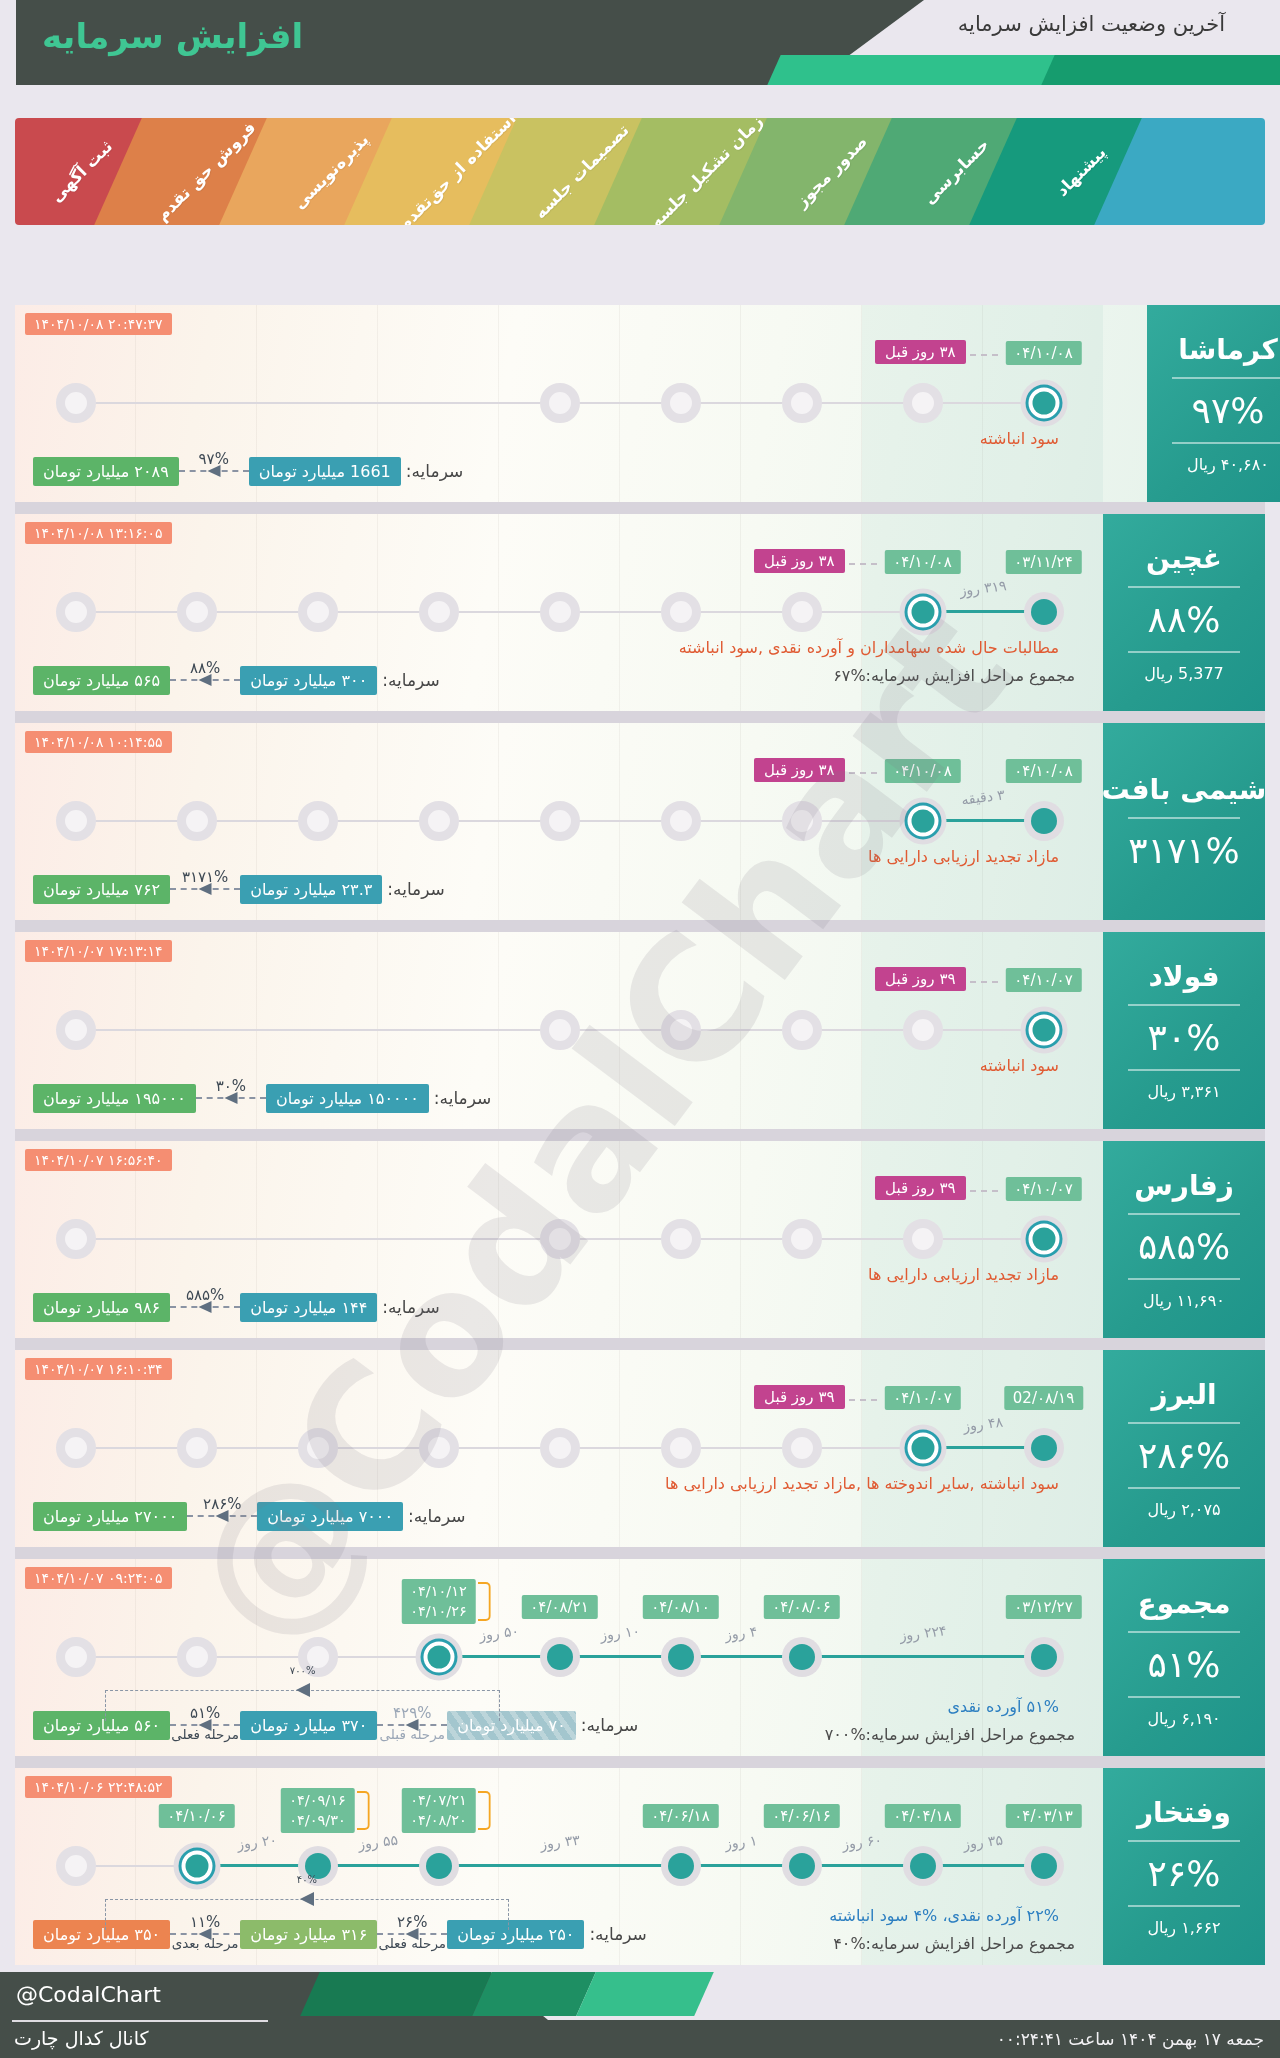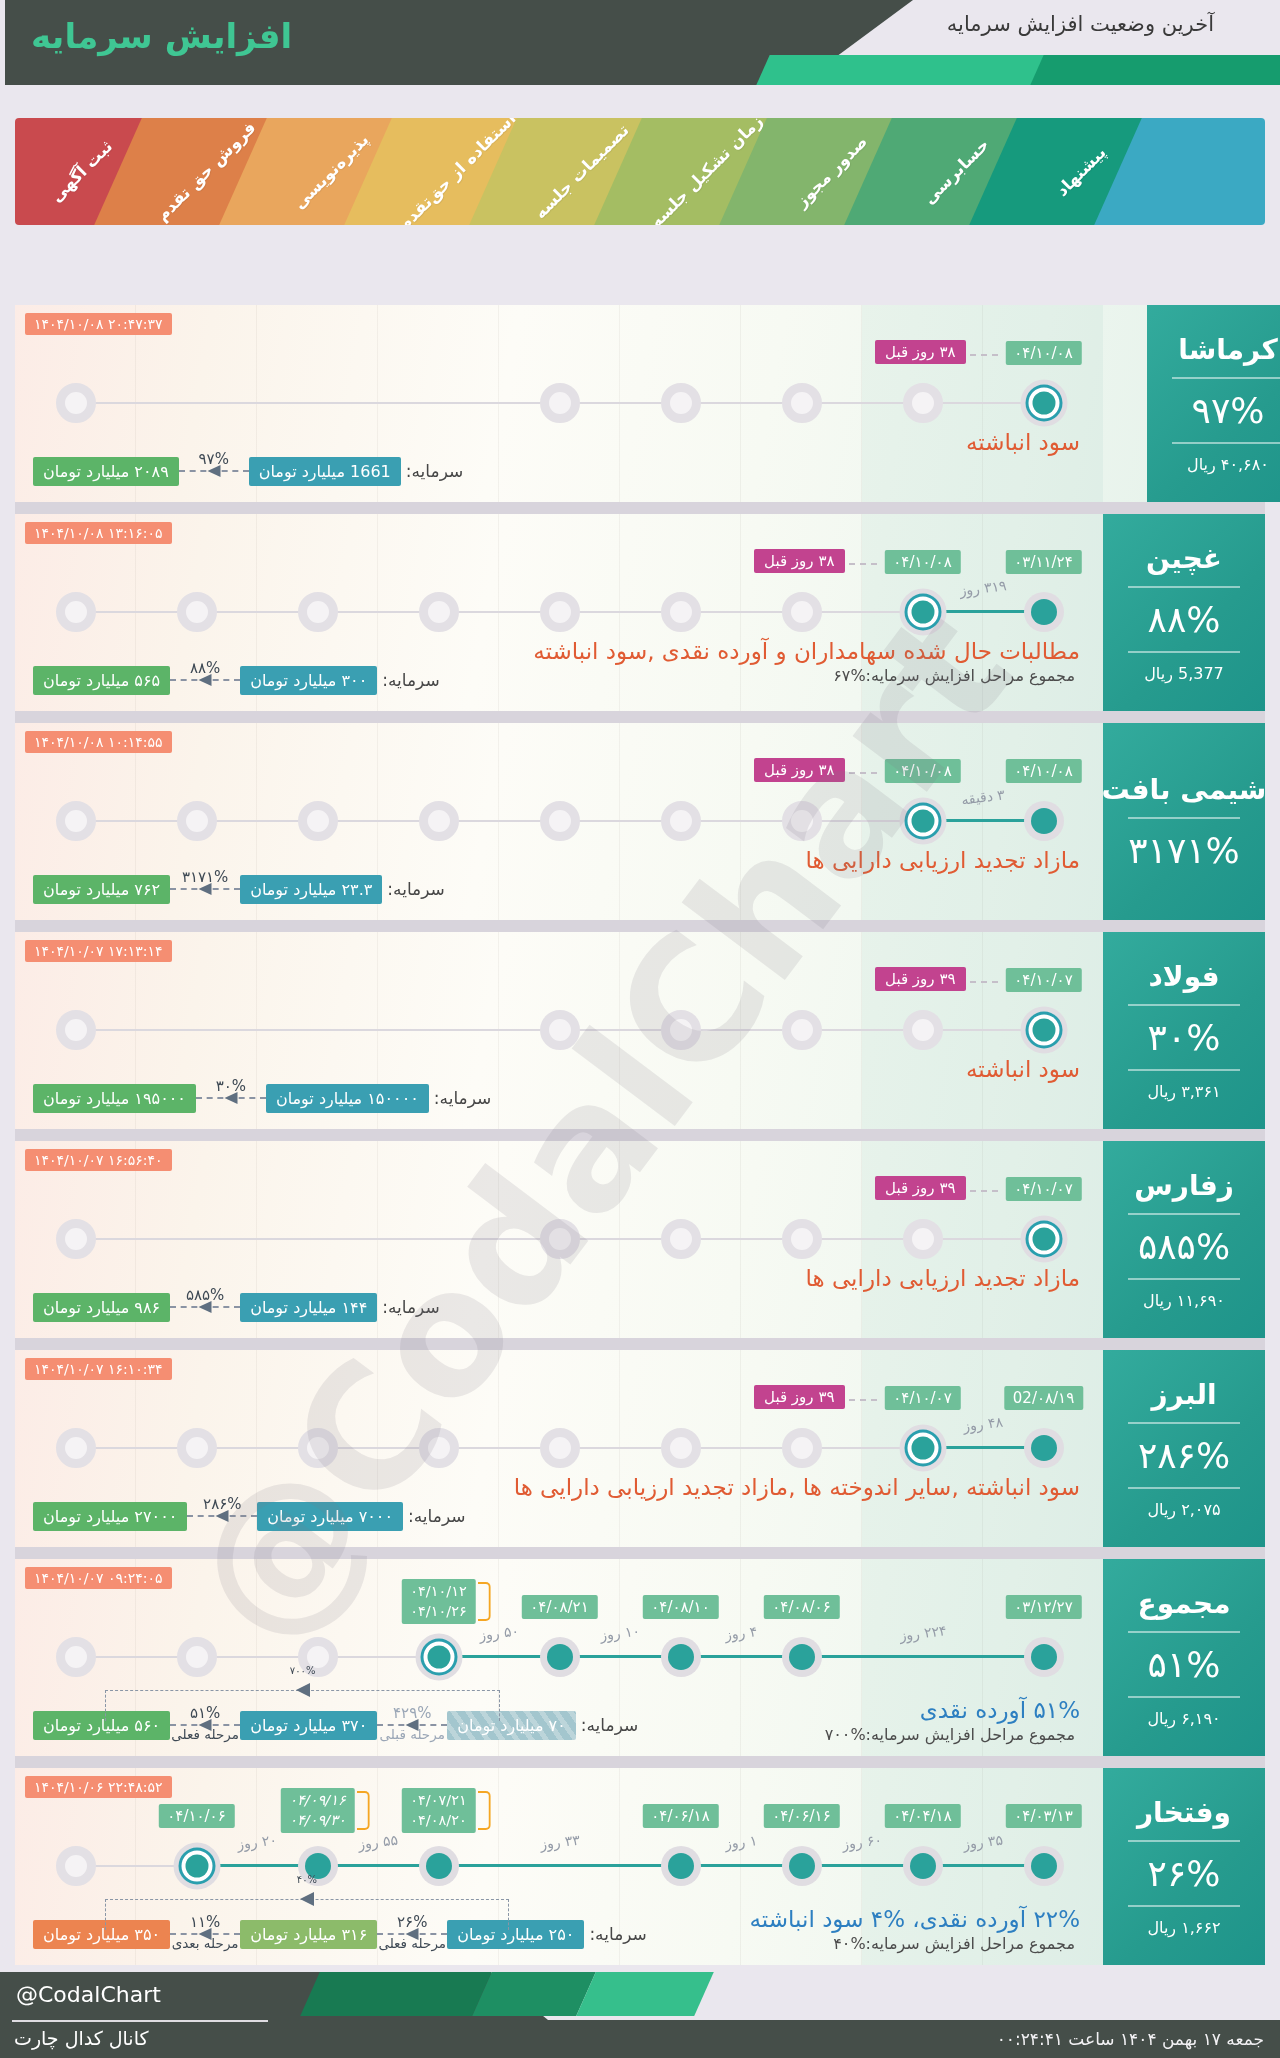--- a/index.html
+++ b/index.html
@@ -1,21 +1,21 @@
 <!DOCTYPE html>
 <html><head>
 <meta charset="utf-8">
 <style>
   html,body{margin:0;padding:0}
   body{width:1280px;height:2058px;background:#eae7ee;position:relative;overflow:hidden;
        font-family:"DejaVu Sans","Liberation Sans",sans-serif;}
   .page{position:absolute;inset:0}
 
   
-  header{position:absolute;left:5px;top:0;width:1231px;height:85px}
+  header{position:absolute;left:16px;top:0;width:1231px;height:85px}
   .hdr-dark{position:absolute;inset:0;background:#454e49;clip-path:polygon(0 0,908px 0,793px 85px,0 85px)}
   .hdr-title{position:absolute;left:26px;top:16px;font-size:34px;font-weight:bold;color:#3fc693;direction:rtl}
   .hdr-sub{position:absolute;right:22px;top:12px;font-size:21px;color:#3a3a3a;direction:rtl}
   .acc-light{position:absolute;left:758px;top:55px;width:288px;height:30px;background:#2fc18c;transform:skewX(-24deg)}
   .acc-dark{position:absolute;left:1032px;top:55px;width:270px;height:30px;background:#169c6e;transform:skewX(-24deg)}
 
   
   .band{position:absolute;left:15px;top:118px;width:1250px;height:107px;overflow:hidden;border-radius:4px}
   .stripe{position:absolute;top:-10px;bottom:-10px;transform:skewX(-24deg)}
   .slabel{position:absolute;top:0;height:107px;width:125px;display:flex;align-items:center;justify-content:center}
@@ -42,21 +42,21 @@
   .dbadge{position:absolute;transform:translateX(-50%);background:#6fbf99;color:#fff;font-size:15px;
           padding:3px 9px;border-radius:2px;direction:ltr;top:36px;white-space:nowrap;text-align:center}
   .dbadge.stk{top:20px;line-height:1.35;font-size:14.5px}
   .obr{position:absolute;right:-15px;top:3px;bottom:3px;width:11px;border:2.5px solid #f5a623;border-left:none;
        border-radius:0 5px 5px 0}
   .ival{position:absolute;transform:translateX(-50%) rotate(-7deg);top:66px;font-size:14px;color:#959ca8;
         direction:rtl;white-space:nowrap}
   .ago{position:absolute;top:35px;background:#c2438f;color:#fff;font-size:15px;padding:3px 10px;border-radius:2px;
        direction:rtl;white-space:nowrap}
   .agoline{position:absolute;top:49px;height:0;border-top:2px dashed #c5bfc9}
-  .desc1{position:absolute;right:23px;font-size:23px;direction:rtl;white-space:nowrap}
+  .desc1{position:absolute;right:44px;font-size:16px;direction:rtl;white-space:nowrap}
   .desc1.orange{color:#e05b33}
   .desc1.blue{color:#2d7fc1}
   .desc2{position:absolute;right:28px;font-size:16px;color:#4c4c4c;direction:rtl;white-space:nowrap}
 
   
   .chain{position:absolute;left:18px;bottom:10px;display:flex;direction:rtl;align-items:center}
   .clabel{font-size:17px;color:#474747;margin-left:5px;white-space:nowrap}
   .cbadge{color:#fff;font-size:16px;padding:5px 10px;border-radius:2px;white-space:nowrap;direction:rtl}
   .cbadge.teal{background:#3a9fb2}
   .cbadge.green{background:#5cb468}
@@ -490,21 +490,21 @@
           <div class="tint"></div>
           <div class="ts">۱۴۰۴/۱۰/۰۶ ۲۲:۴۸:۵۲</div>
           <div class="grayline" style="left: 45px; width: 995px;"></div>
           <div class="tealline" style="left: 181.5px; width: 847px;"></div>
           <div class="gcirc" style="left: 60.5px;"></div>
           <div class="dot cur" style="left: 181.5px;"></div>
           <div class="dbadge" style="left: 181.5px;">
             <div>۰۴/۱۰/۰۶</div>
           </div>
           <div class="dot" style="left: 302.5px;"></div>
-          <div class="dbadge stk" style="left: 302.5px; font-style: italic;">
+          <div class="dbadge stk" style="left: 302.5px;">
             <div>۰۴/۰۹/۱۶</div>
             <div>۰۴/۰۹/۳۰</div>
             <span class="obr"></span>
           </div>
           <div class="dot" style="left: 423.5px;"></div>
           <div class="dbadge stk" style="left: 423.5px;">
             <div>۰۴/۰۷/۲۱</div>
             <div>۰۴/۰۸/۲۰</div>
             <span class="obr"></span>
           </div>

